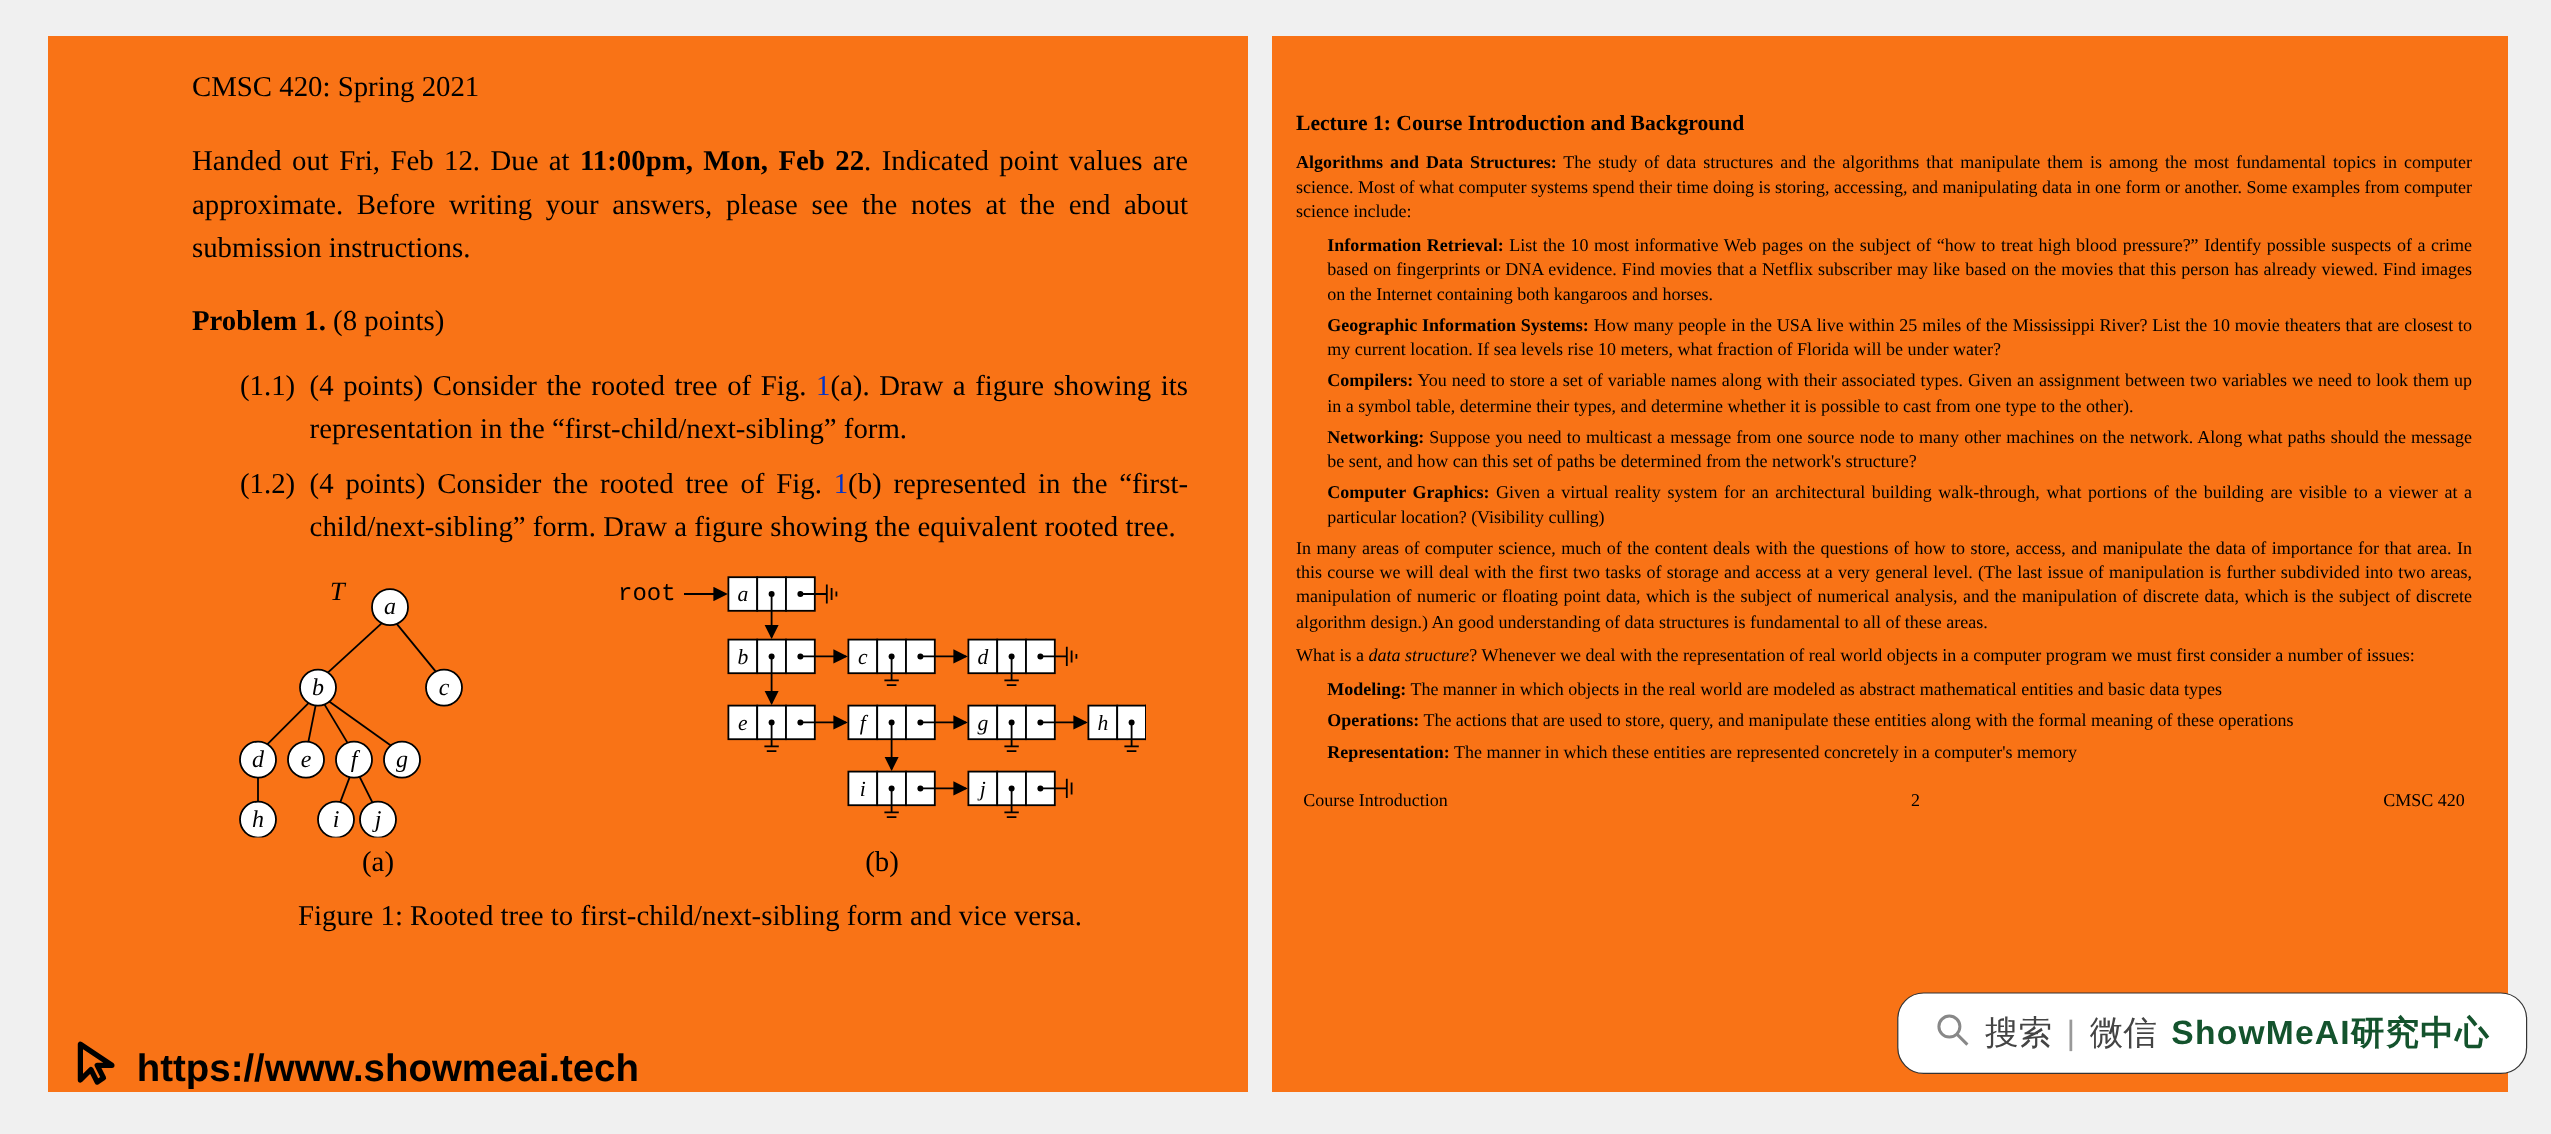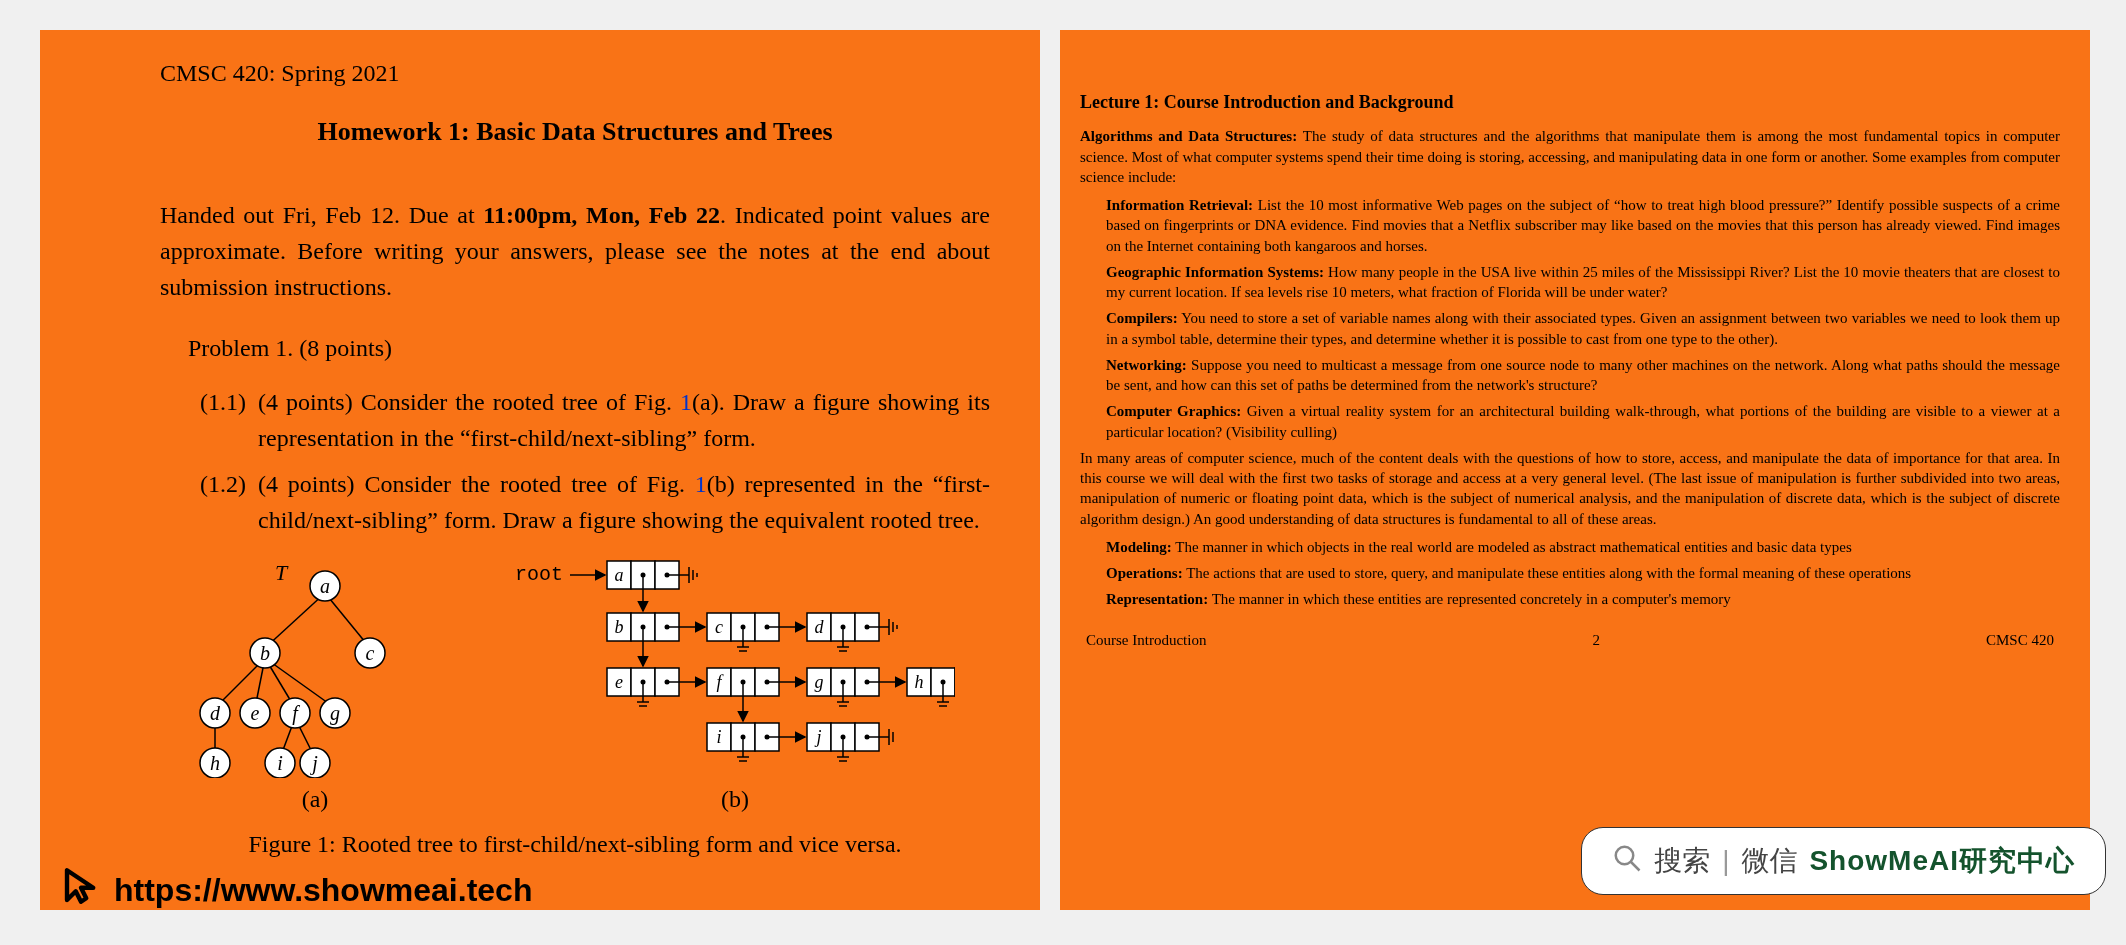--- a/index.html
+++ b/index.html
@@ -47,21 +47,21 @@
     font-size: 24px;
     line-height: 1.5;
     margin-bottom: 30px;
     text-align: justify;
   }
   .intro b { font-weight: bold; }
   .problem-hdr {
     font-size: 24px;
     margin-bottom: 22px;
   }
-  .problem-hdr b { font-weight: normal; margin-left: 28px; }
+  .problem-hdr b { font-weight: bold; }
   .subproblem {
     display: flex;
     font-size: 24px;
     line-height: 1.5;
     margin-left: 40px;
     margin-bottom: 10px;
     text-align: justify;
   }
   .sub-num { flex: 0 0 58px; }
   .sub-body { flex: 1; }
@@ -128,21 +128,20 @@
   }
   .url-overlay .cursor-icon svg { width: 42px; height: 42px; stroke: #000; fill: none; stroke-width: 2.5; stroke-linecap: round; stroke-linejoin: round; }
 
   .em { font-style: italic; }
 </style>
 </head>
 <body>
 
 <div class="page page-left">
   <div class="course-header">CMSC 420: Spring 2021</div>
-  <div class="hw-title">Homework 1: Basic Data Structures and Trees</div>
   <div class="intro">
     <span>Handed out Fri, Feb 12. Due at </span><b>11:00pm, Mon, Feb 22</b><span>. Indicated point values are approximate. Before writing your answers, please see the notes at the end about submission instructions.</span>
   </div>
   <div class="problem-hdr">
     <b>Problem 1.</b>
     <span>(8 points)</span>
   </div>
 
   <div class="subproblem">
     <div class="sub-num">(1.1)</div>
@@ -368,20 +367,23 @@
   <div id="items-container">
       <div class="indent-block"><span class="lead">Information Retrieval:</span><span> List the 10 most informative Web pages on the subject of “how to treat high blood pressure?” Identify possible suspects of a crime based on fingerprints or DNA evidence. Find movies that a Netflix subscriber may like based on the movies that this person has already viewed. Find images on the Internet containing both kangaroos and horses.</span></div>
       <div class="indent-block"><span class="lead">Geographic Information Systems:</span><span> How many people in the USA live within 25 miles of the Mississippi River? List the 10 movie theaters that are closest to my current location. If sea levels rise 10 meters, what fraction of Florida will be under water?</span></div>
       <div class="indent-block"><span class="lead">Compilers:</span><span> You need to store a set of variable names along with their associated types. Given an assignment between two variables we need to look them up in a symbol table, determine their types, and determine whether it is possible to cast from one type to the other).</span></div>
       <div class="indent-block"><span class="lead">Networking:</span><span> Suppose you need to multicast a message from one source node to many other machines on the network. Along what paths should the message be sent, and how can this set of paths be determined from the network's structure?</span></div>
       <div class="indent-block"><span class="lead">Computer Graphics:</span><span> Given a virtual reality system for an architectural building walk-through, what portions of the building are visible to a viewer at a particular location? (Visibility culling)</span></div>
     </div>
 
   <div class="para">In many areas of computer science, much of the content deals with the questions of how to store, access, and manipulate the data of importance for that area. In this course we will deal with the first two tasks of storage and access at a very general level. (The last issue of manipulation is further subdivided into two areas, manipulation of numeric or floating point data, which is the subject of numerical analysis, and the manipulation of discrete data, which is the subject of discrete algorithm design.) An good understanding of data structures is fundamental to all of these areas.</div>
 
+  <div class="para">
+    <span>What is a </span><span class="em">data structure</span><span>? Whenever we deal with the representation of real world objects in a computer program we must first consider a number of issues:</span>
+  </div>
 
   <div id="defs-container">
       <div class="indent-block"><span class="lead">Modeling:</span><span> The manner in which objects in the real world are modeled as abstract mathematical entities and basic data types</span></div>
       <div class="indent-block"><span class="lead">Operations:</span><span> The actions that are used to store, query, and manipulate these entities along with the formal meaning of these operations</span></div>
       <div class="indent-block"><span class="lead">Representation:</span><span> The manner in which these entities are represented concretely in a computer's memory</span></div>
     </div>
 
   <div class="footer-right">
     <span>Course Introduction</span>
     <span>2</span>

